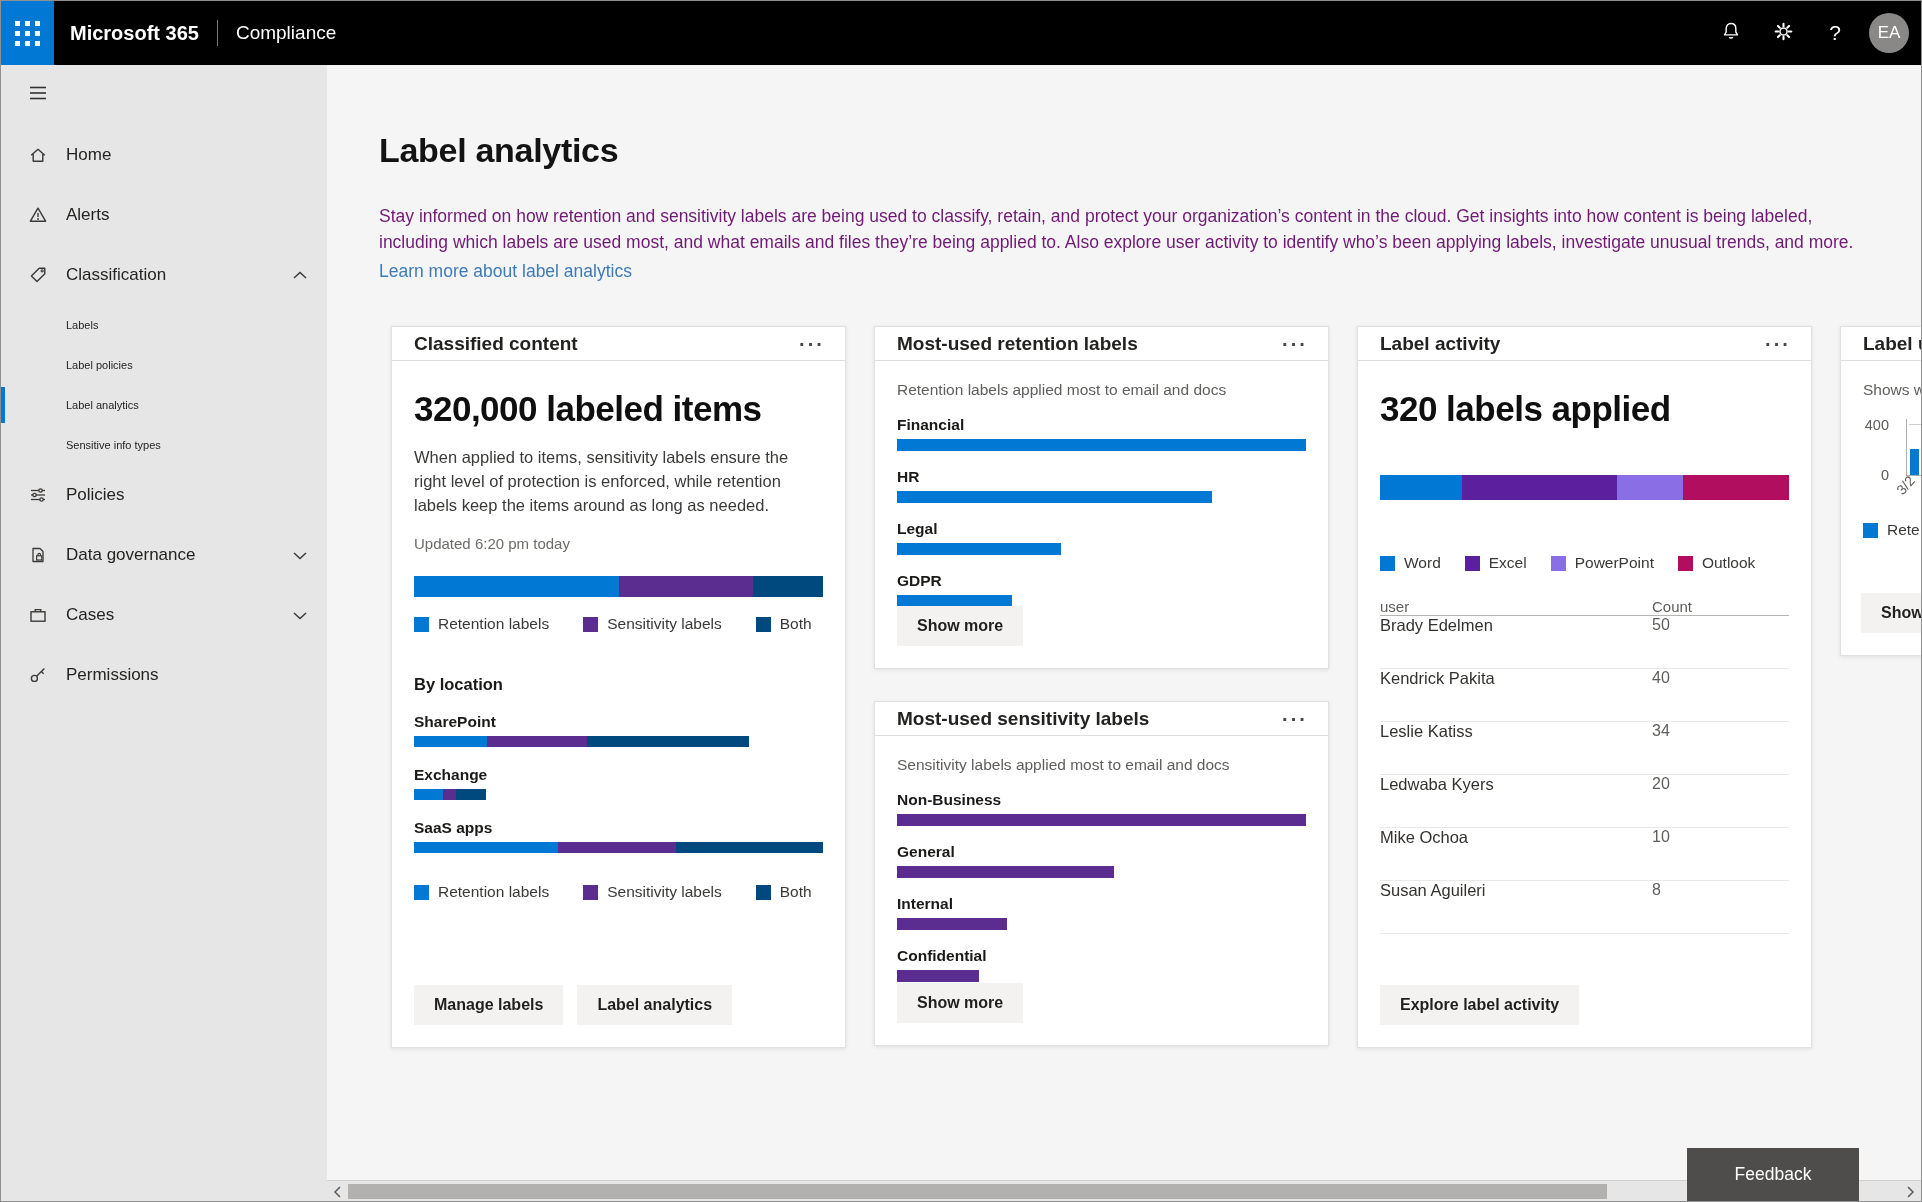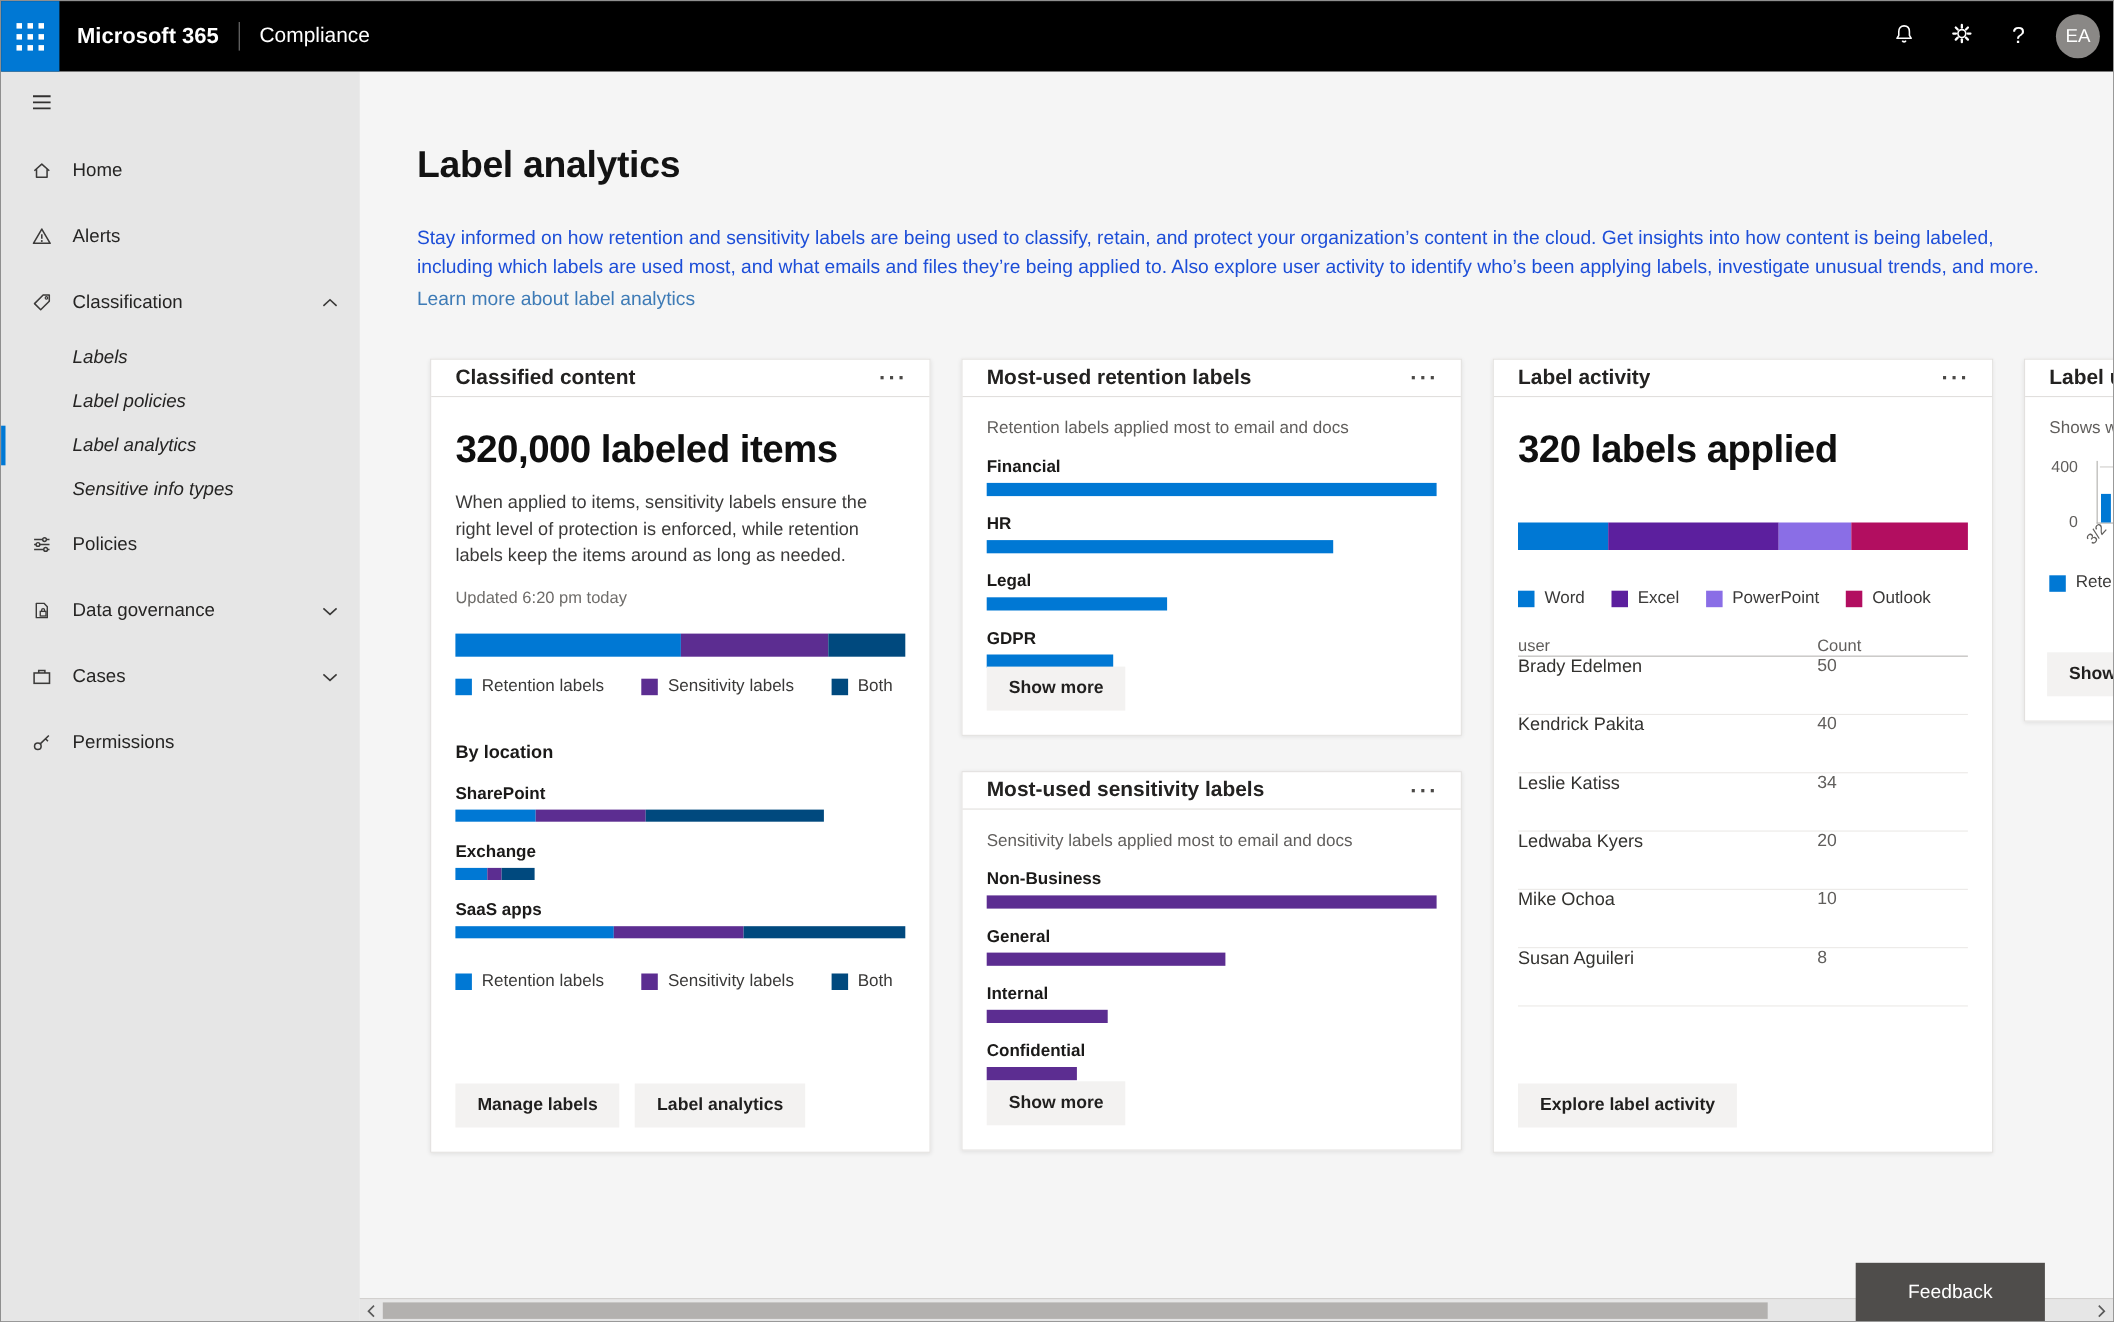--- a/index.html
+++ b/index.html
@@ -23,27 +23,27 @@
   .top-icon-btn { width:52px; height:64px; display:flex; align-items:center; justify-content:center; cursor:pointer; color:#fff; }
   .help-glyph { color:#fff; font-size:21px; font-weight:400; }
   .avatar { width:40px; height:40px; border-radius:50%; background:#8a8886; color:#fff; font-size:17px; display:flex; align-items:center; justify-content:center; margin:0 12px 0 8px; cursor:pointer; }
 
   
   .sidebar { position:absolute; left:0; top:64px; bottom:0; width:326px; background:#e6e6e6; z-index:10; }
   .hamburger-row { height:60px; display:flex; align-items:center; padding-left:27px; }
   .nav-item { height:60px; display:flex; align-items:center; padding-left:27px; padding-right:20px; cursor:pointer; font-size:17px; color:#252423; position:relative; }
   .nav-icon { width:20px; height:20px; margin-right:18px; flex:none; }
   .nav-chevron { margin-left:auto; flex:none; }
-  .nav-subitem { height:40px; display:flex; align-items:center; padding-left:65px; cursor:pointer; font-size:17px; color:#252423; position:relative;font-style:italic; }
+  .nav-subitem { height:40px; display:flex; align-items:center; padding-left:65px; cursor:pointer; font-size:11px; color:#252423; position:relative; }
   .nav-subitem.selected::before { content:''; position:absolute; left:0; top:2px; bottom:2px; width:4px; background:#0078d4; }
 
   
   .main { position:absolute; left:326px; top:64px; right:0; bottom:0; background:#f5f5f5; overflow:hidden; }
   .page-title { position:absolute; left:52px; top:66px; margin:0; font-size:34px; font-weight:700; color:#131313; letter-spacing:-.3px; }
-  .page-desc { position:absolute; left:52px; top:139px; margin:0; width:1500px; font-size:17.5px; line-height:25.5px; color:#1d4ed8; }
+  .page-desc { position:absolute; left:52px; top:139px; margin:0; width:1500px; font-size:17.5px; line-height:25.5px; color:#701a75; }
   .learn-link { position:absolute; left:52px; top:196px; font-size:17.5px; color:#3e7bb6; text-decoration:none; cursor:pointer; }
 
   .cards { position:absolute; left:64px; top:261px; display:flex; gap:28px; align-items:flex-start; }
   .card { background:#fff; width:455px; border:1px solid #e3e1df; box-shadow:0 1px 4px rgba(0,0,0,.09); position:relative; }
   .card-header { height:34px; display:flex; align-items:center; padding:0 16px 0 22px; border-bottom:1px solid #e1dfdd; }
   .card-title { font-size:19px; font-weight:600; color:#232221; white-space:nowrap; overflow:hidden; }
   .card-more { margin-left:auto; font-size:20px; font-weight:700; letter-spacing:2px; color:#4a4846; cursor:pointer; line-height:20px; padding:0 4px; }
   .card-body { padding:0 22px; position:relative; }
 
   .headline { margin:28px 0 0; font-size:35px; font-weight:700; color:#0f0f0f; letter-spacing:-.5px; white-space:nowrap; }
@@ -426,21 +426,21 @@
         <div class="card-body">
           <div class="headline">320 labels applied</div>
 
           <div class="stackbar activity">
             <div class="seg" style="width: 20%; background-color: rgb(0, 120, 212);"></div>
             <div class="seg" style="width: 38%; background-color: rgb(92, 31, 158);"></div>
             <div class="seg" style="width: 16%; background-color: rgb(138, 110, 230);"></div>
             <div class="seg" style="width: 26%; background-color: rgb(178, 14, 96);"></div>
           </div>
 
-          <div class="legend compact" style="margin-top:35px;">
+          <div class="legend compact" style="margin-top:54px;">
             <span class="legend-item">
                 <span class="swatch" style="background-color: rgb(0, 120, 212);"></span>
                 <span>Word</span>
               </span>
             <span class="legend-item">
                 <span class="swatch" style="background-color: rgb(92, 31, 158);"></span>
                 <span>Excel</span>
               </span>
             <span class="legend-item">
                 <span class="swatch" style="background-color: rgb(138, 110, 230);"></span>

